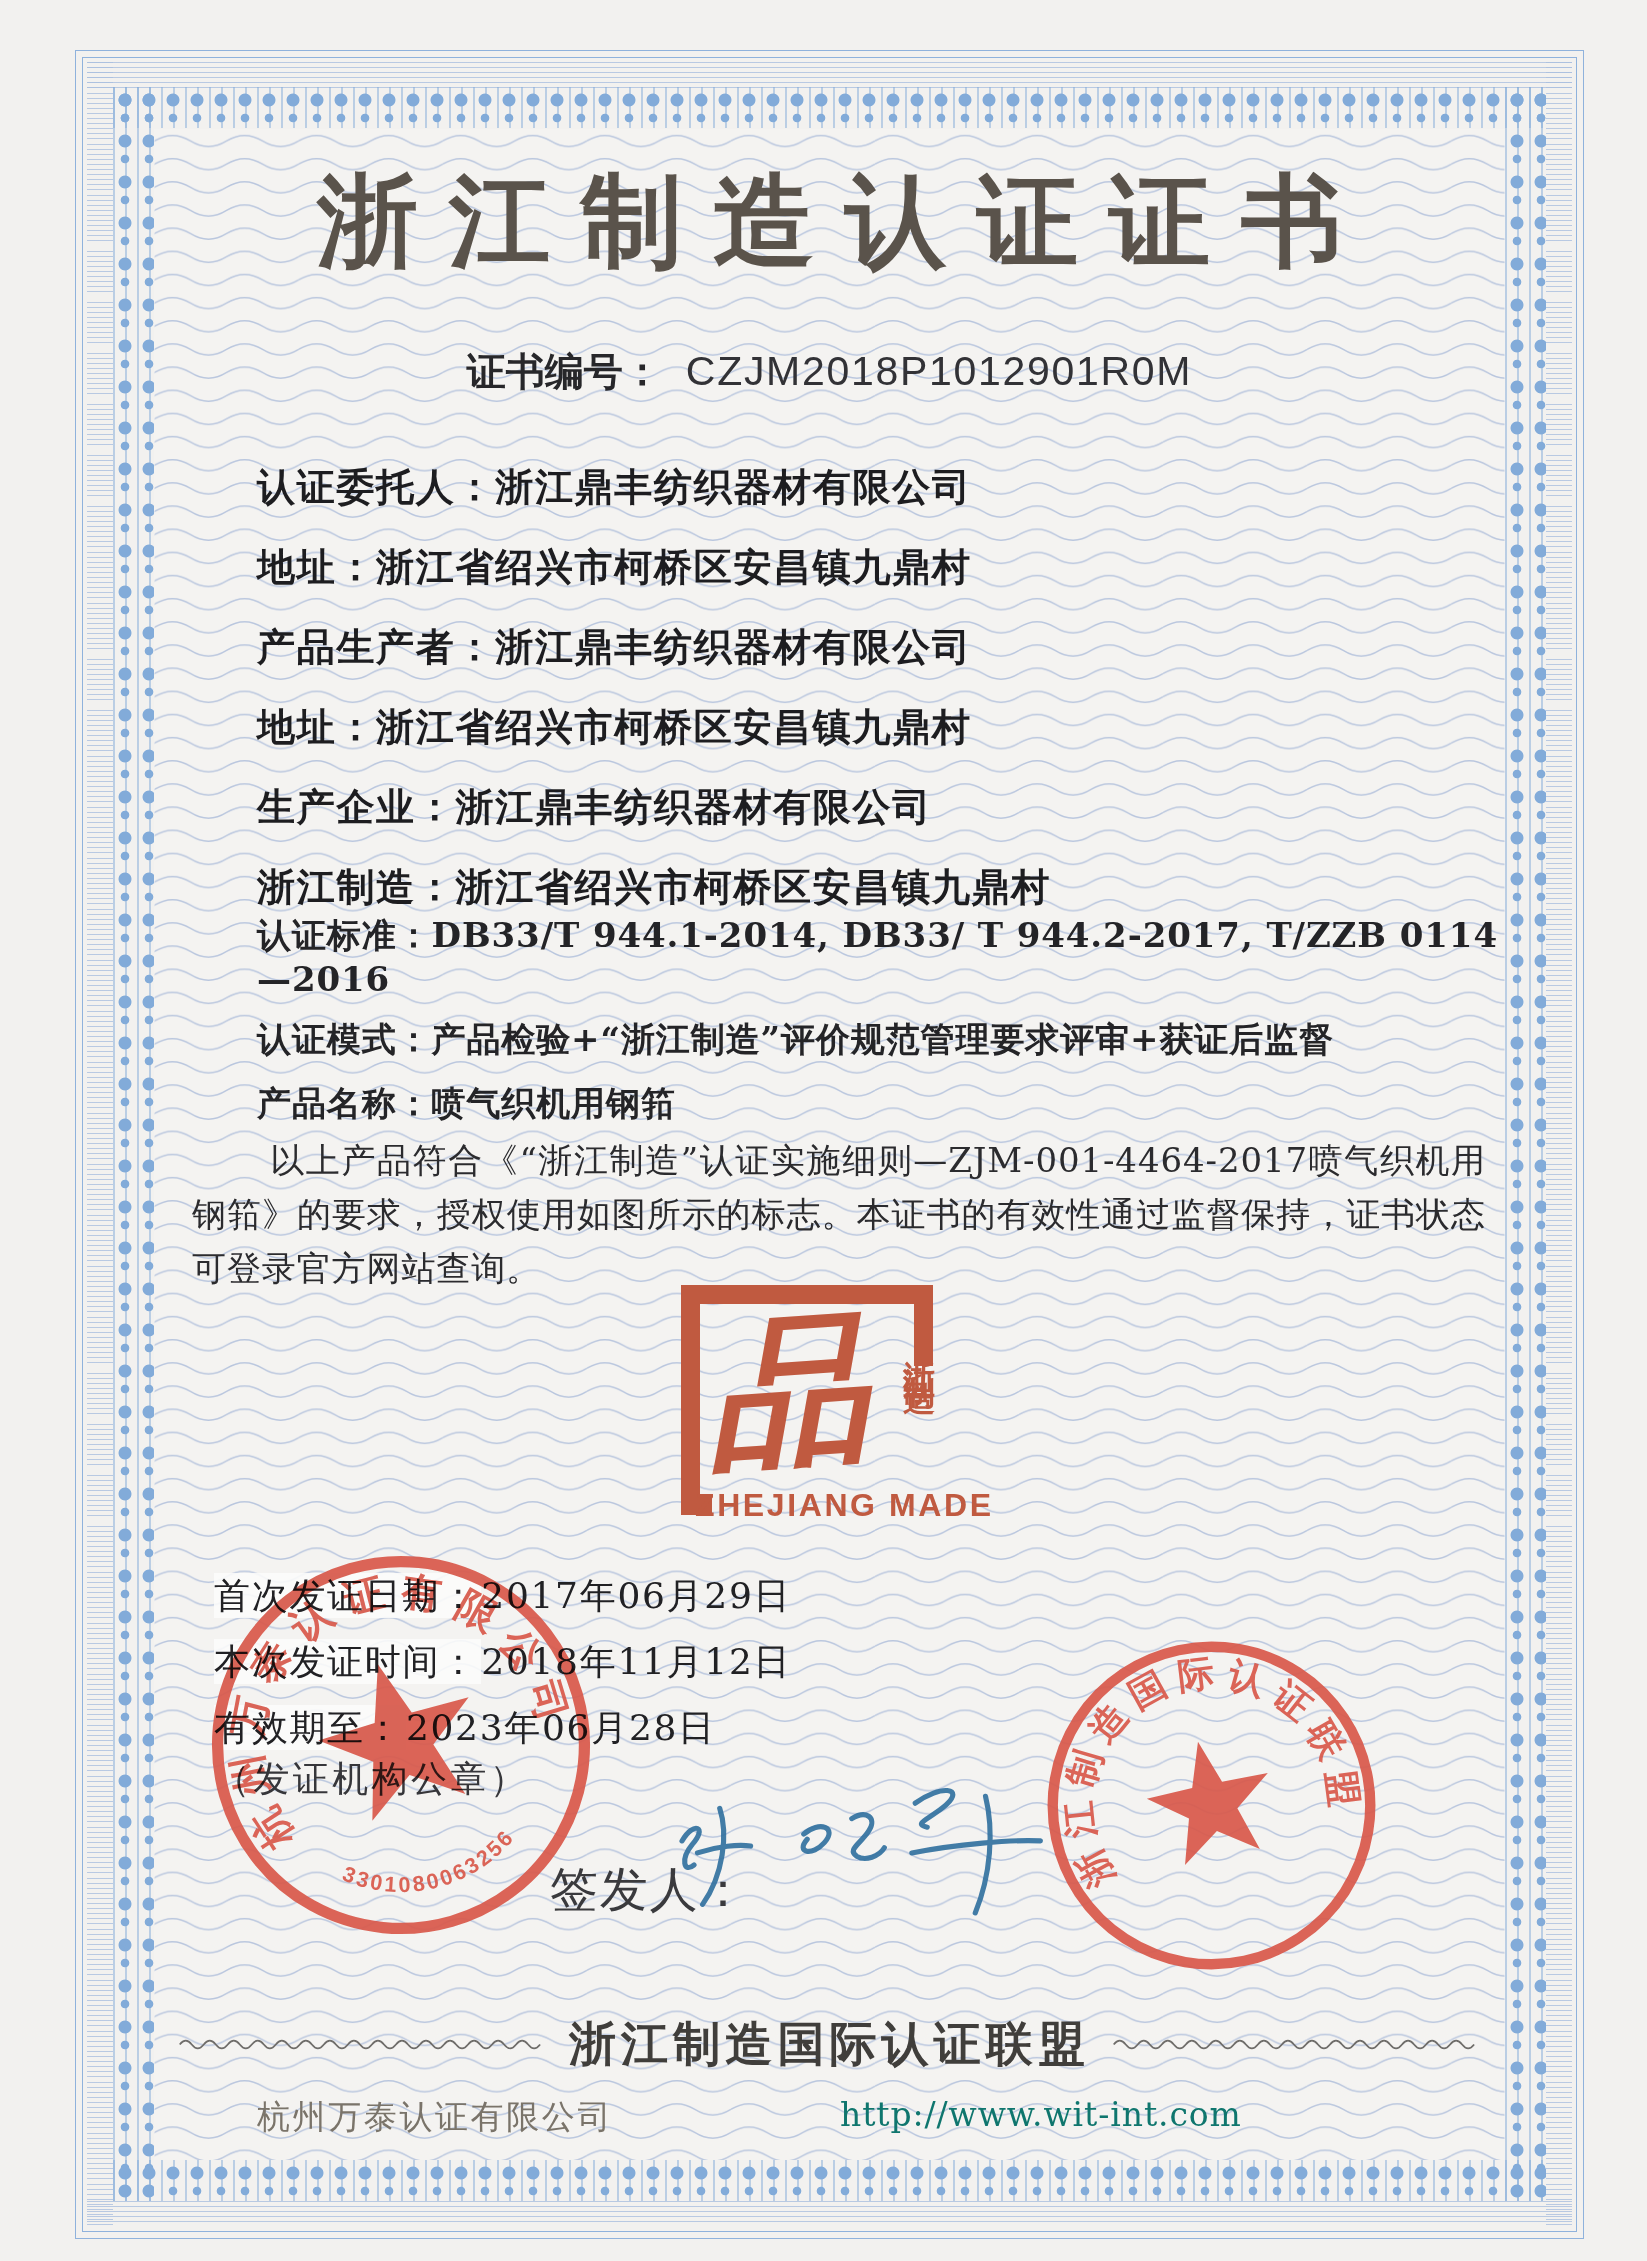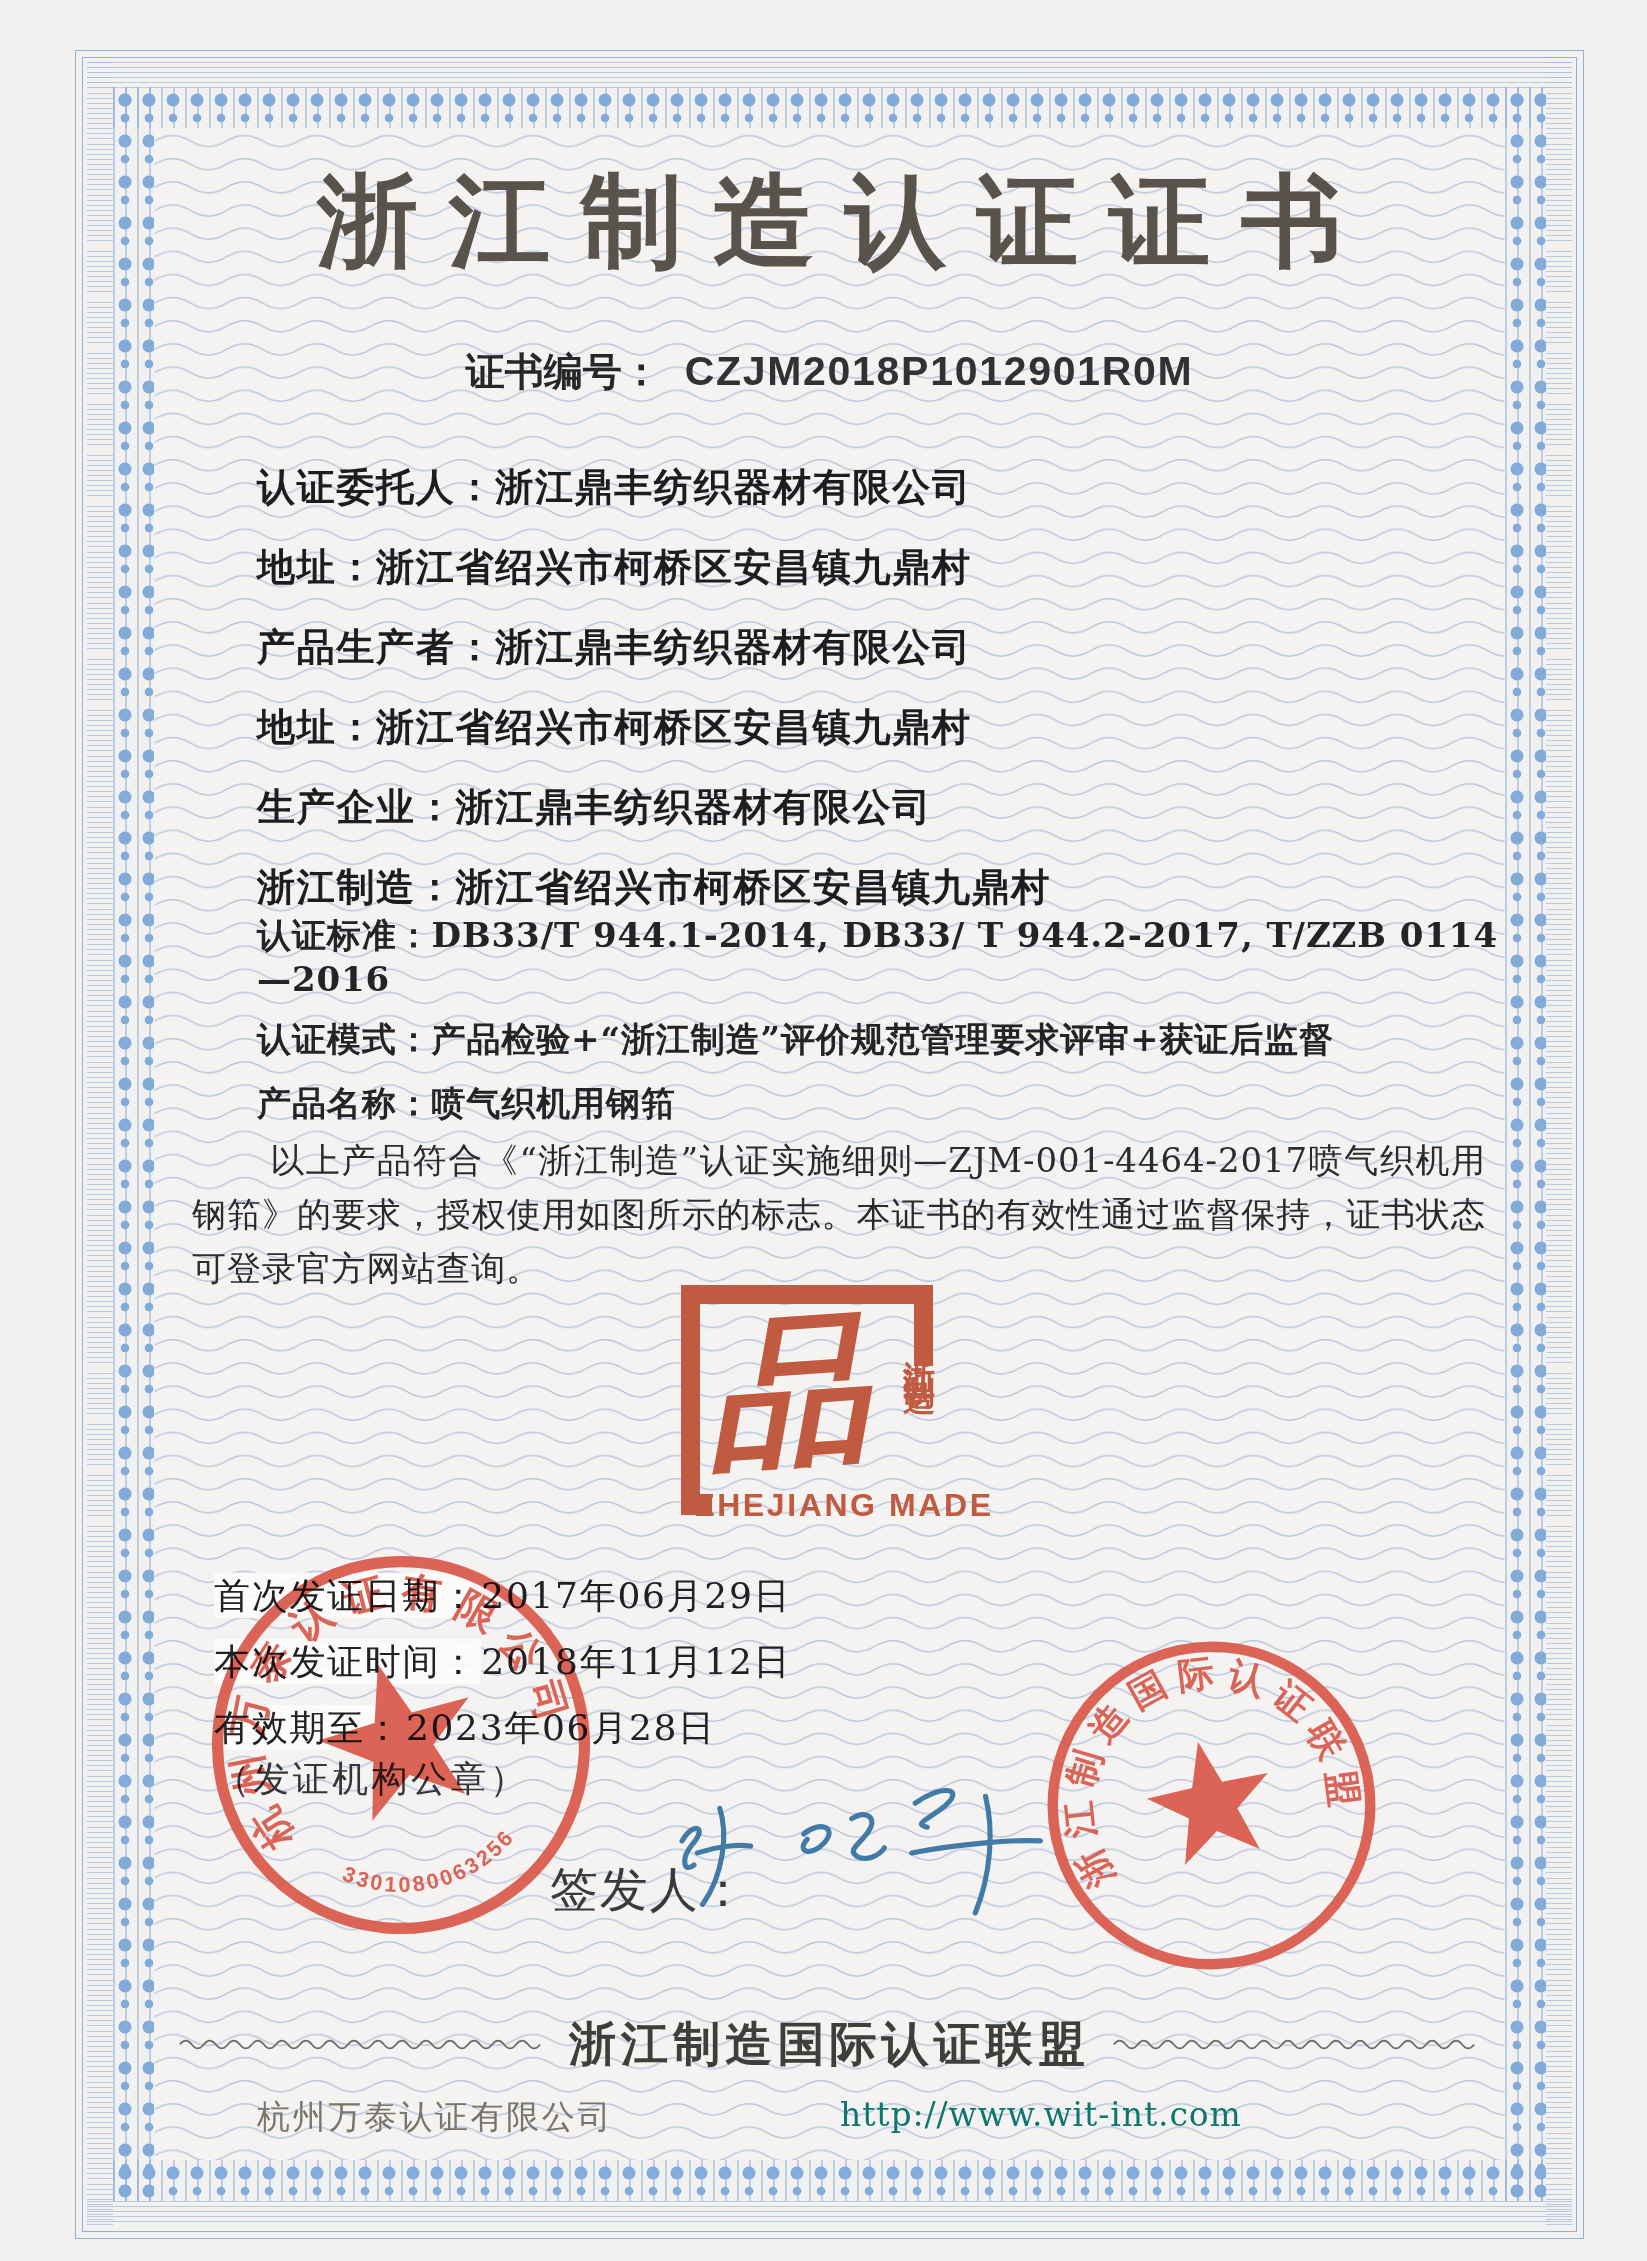--- a/index.html
+++ b/index.html
@@ -29,21 +29,21 @@
   .content{position:absolute;top:129px;left:154px;right:142px;bottom:101px;background:#f4f3f1;}
   .waves{position:absolute;inset:0;z-index:0;}
   .layer{position:absolute;inset:0;z-index:1;}
 
   .title{position:absolute;top:26px;left:0;width:100%;text-align:center;
     font-family:"DejaVu Serif",serif;font-weight:bold;font-size:101px;color:#5a534b;
     letter-spacing:31px;text-indent:31px;}
 
   .certno{position:absolute;top:216px;left:0;width:100%;display:flex;justify-content:center;align-items:baseline;gap:24px;}
   .certno .lab{font-size:39px;font-weight:bold;color:#27272a;}
-  .certno .val{font-size:41px;font-weight:700;color:#323236;letter-spacing:1.7px;}
+  .certno .val{font-size:41px;font-weight:400;color:#323236;letter-spacing:1.7px;}
 
   .fields{position:absolute;top:333px;left:103px;}
   .f-line{font-size:38px;font-weight:bold;color:#1d1d20;margin-bottom:29px;letter-spacing:1.7px;}
 
   .specs{position:absolute;top:784px;left:103px;}
   .s-line{font-family:"DejaVu Serif",serif;font-size:34px;color:#242427;margin-bottom:18px;letter-spacing:0.9px;}
   .s-line .lab{font-weight:bold;}
   .s-line .val{font-weight:600;}
 
   .para{position:absolute;top:1004px;left:38px;width:1294px;

